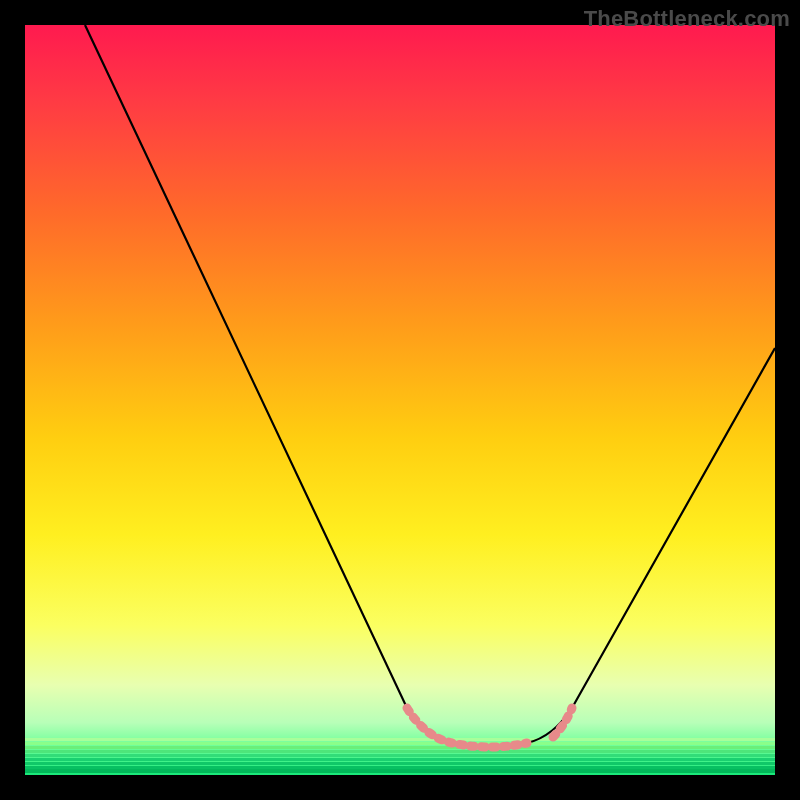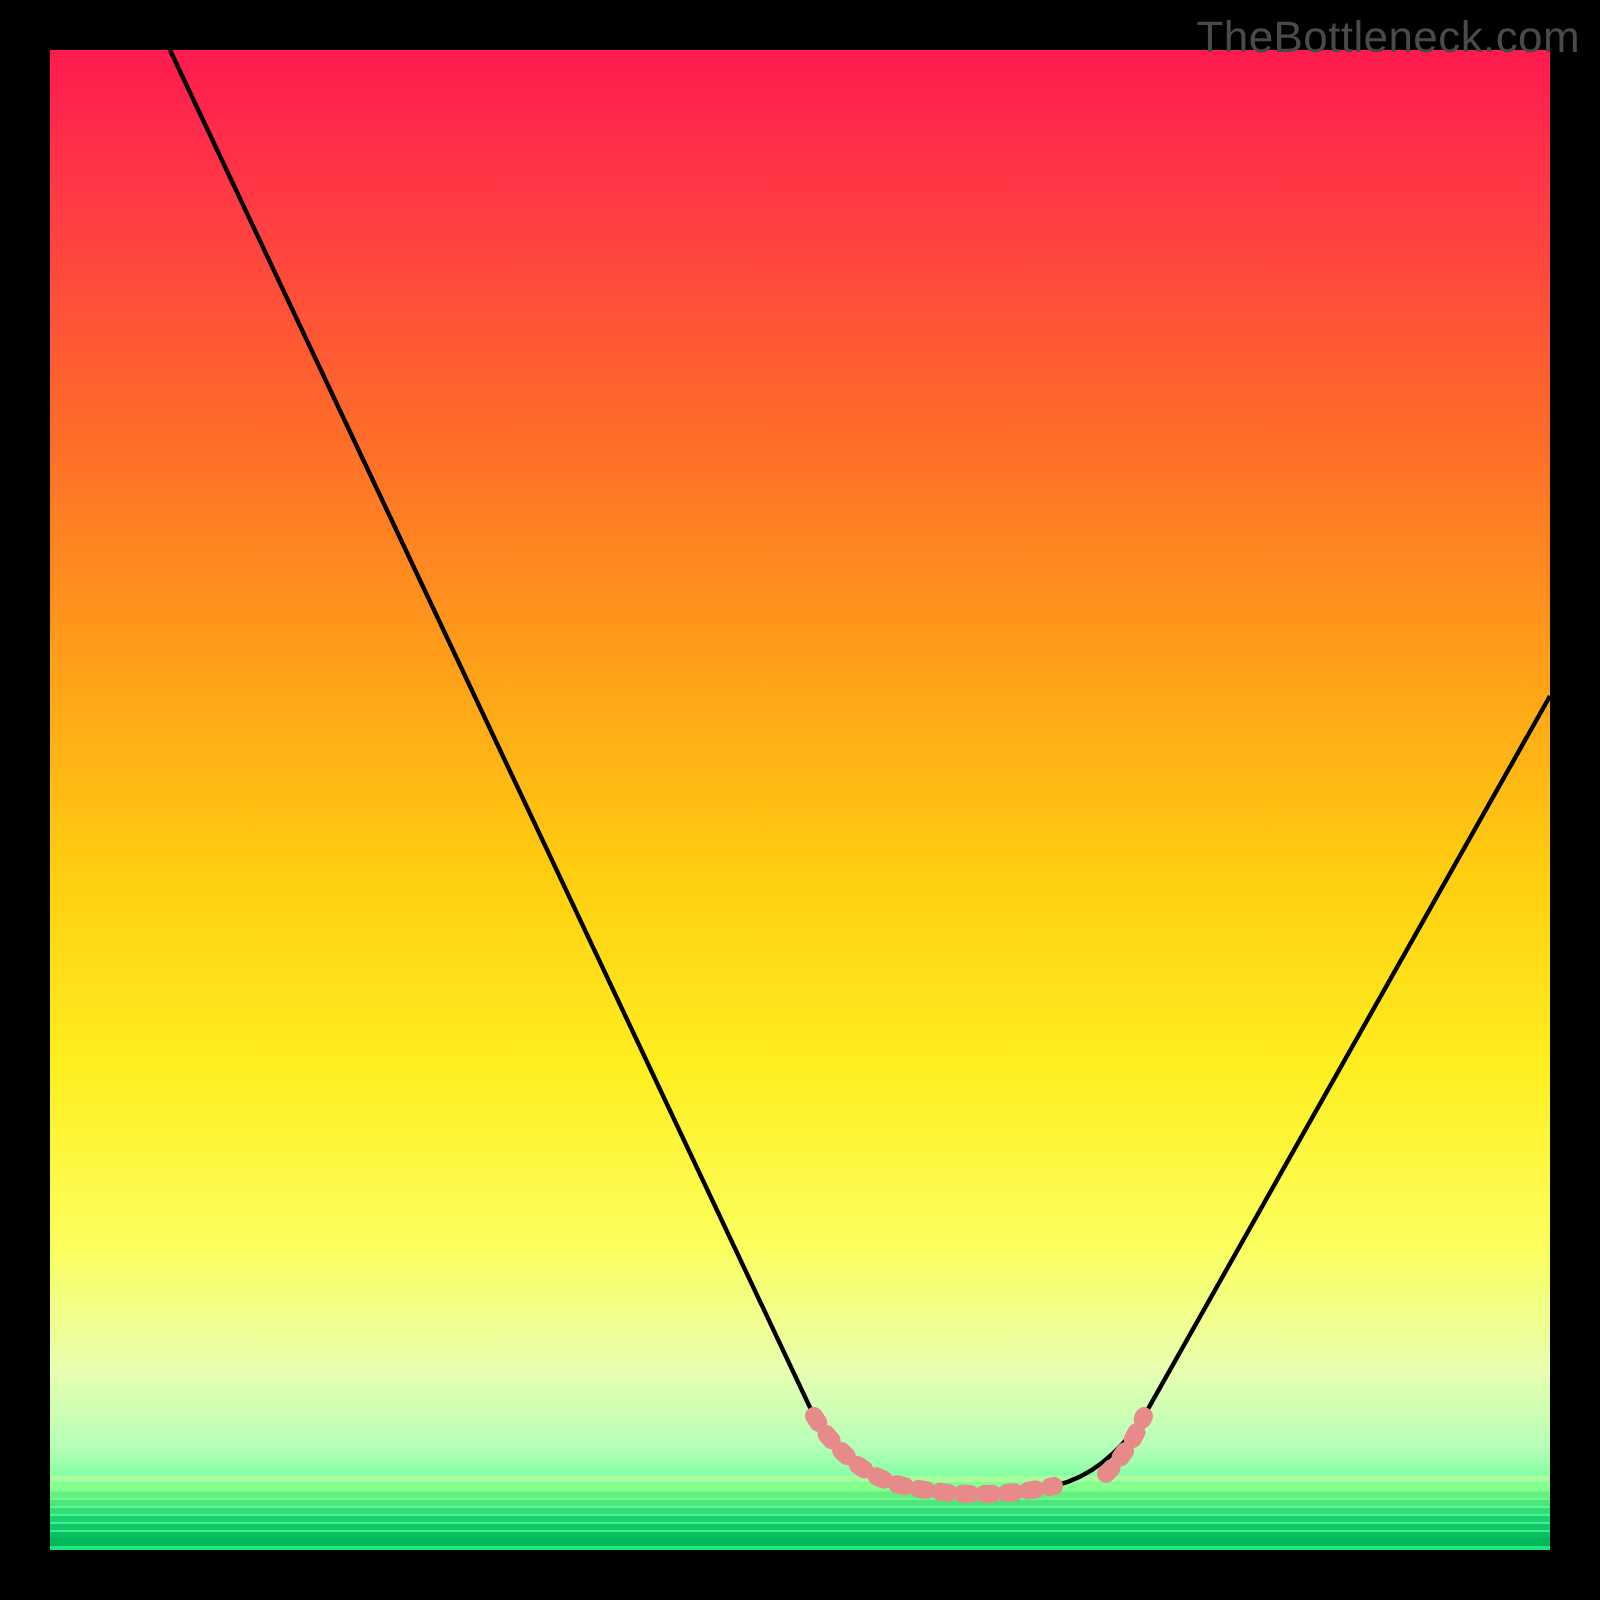--- a/index.html
+++ b/index.html
@@ -43,21 +43,21 @@
     left: 0;
     right: 0;
     height: 3px;
   }
   .watermark {
     position: absolute;
     top: 6px;
     right: 10px;
     color: #4a4a4a;
     font-size: 22px;
-    font-weight: 400;
+    font-weight: 700;
     letter-spacing: 0.2px;
     user-select: none;
   }
   svg.curve {
     position: absolute;
     left: 0;
     top: 0;
     width: 750px;
     height: 750px;
   }

